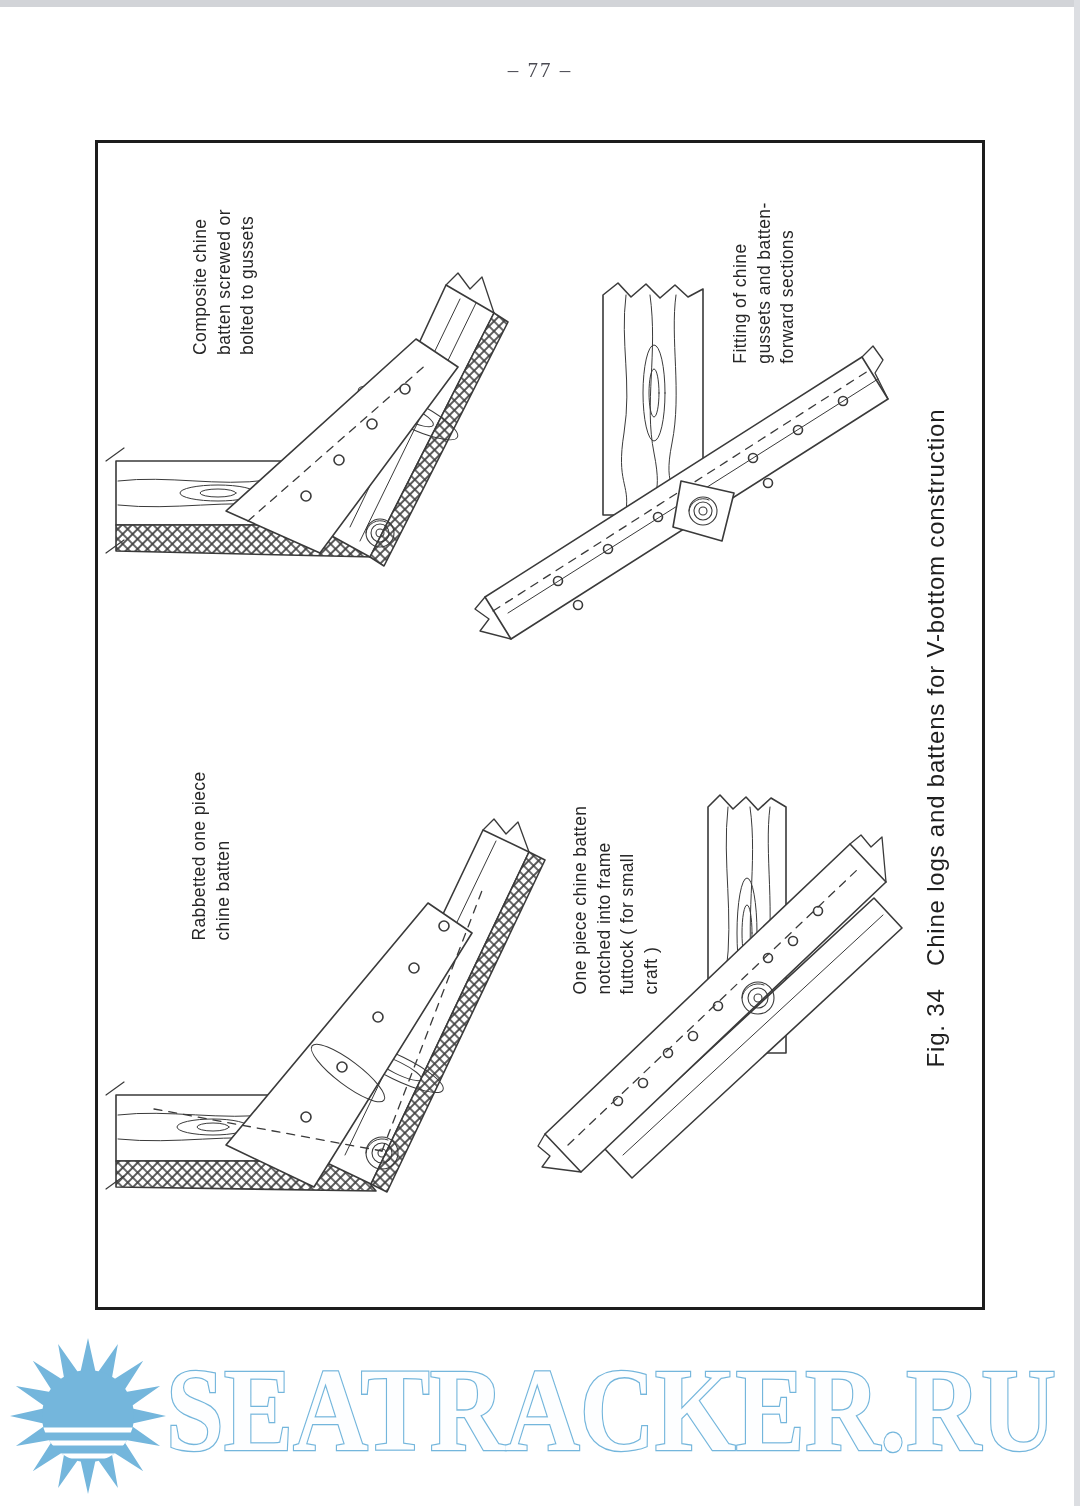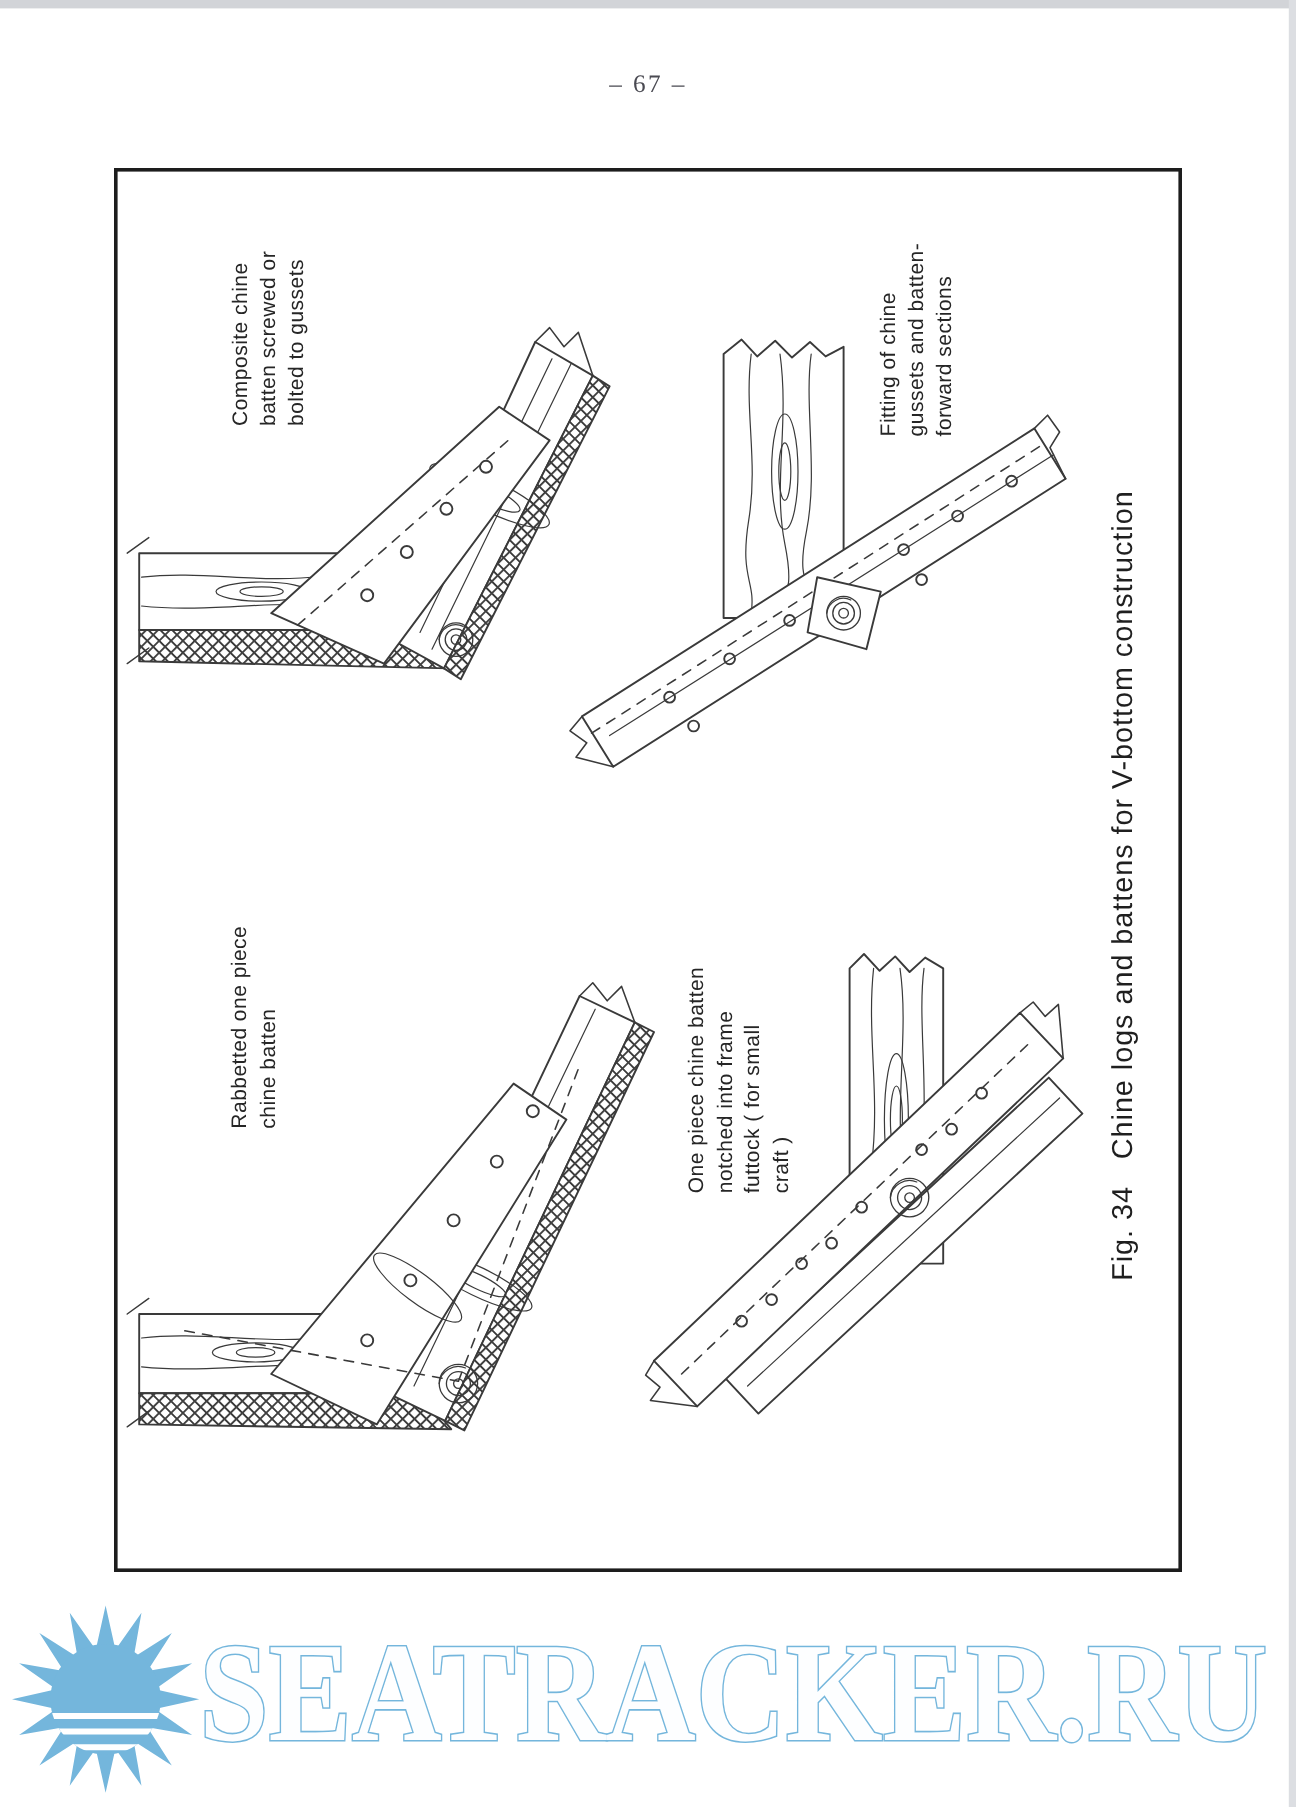--- a/index.html
+++ b/index.html
@@ -21,21 +21,21 @@
   .wm-sun-svg{position:absolute;left:8px;top:4px;}
 </style>
 </head>
 <body>
 
 <div class="page">
 
   <div class="scan-edge-top"></div>
   <div class="scan-edge-right"></div>
 
-  <div class="page-number">– 67 –</div>
+  <div class="page-number">– 77 –</div>
 
   <div class="figure-frame"></div>
 
   <svg class="drawings" viewBox="0 0 884 1164" width="884" height="1164" fill="none" stroke="#3a3a3a" stroke-width="1.6" stroke-linejoin="round" stroke-linecap="round">
     <defs>
       <pattern id="hatch45" patternUnits="userSpaceOnUse" width="7" height="7" patternTransform="rotate(45)">
         <rect width="7" height="7" fill="#ffffff"></rect>
         <line x1="0" y1="0" x2="0" y2="7" stroke="#4a4a4a" stroke-width="1.1"></line>
       </pattern>
       <clipPath id="sunDisc">

